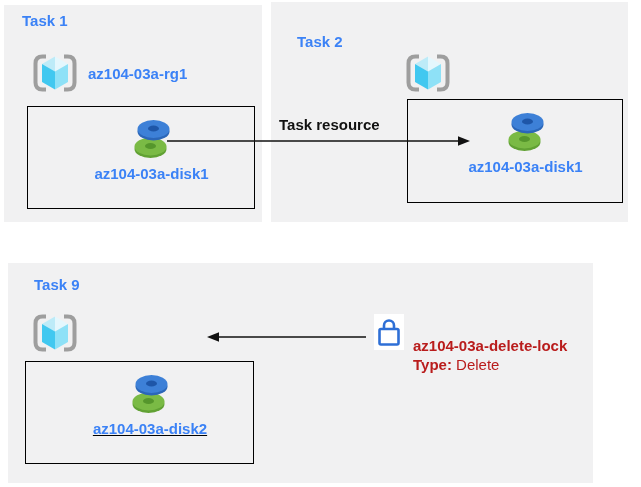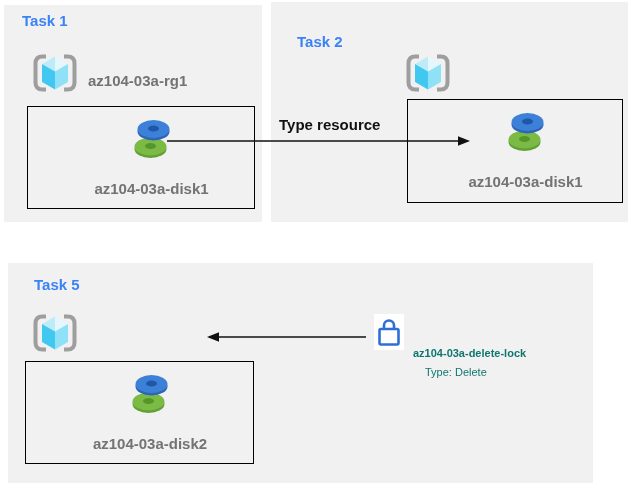--- a/index.html
+++ b/index.html
@@ -7,42 +7,42 @@
     position:relative;width:641px;height:487px;background:#ffffff;
     font-family:"Liberation Sans",sans-serif;overflow:hidden;
   }
   .panel{position:absolute;background:#f1f1f2;}
   .task-title{
     position:absolute;font-size:15px;font-weight:bold;color:#3b82f6;
     white-space:nowrap;
   }
   .rg-row{position:absolute;display:flex;align-items:center;gap:10px;}
   .rg-label,.disk-label{
-    font-size:15px;font-weight:bold;color:#737373;white-space:nowrap;margin-top:15px;
+    font-size:15px;font-weight:bold;color:#3b82f6;white-space:nowrap;
   }
   .inner-box{
     position:absolute;border:1.5px solid #000;box-sizing:border-box;
     display:flex;flex-direction:column;align-items:center;
     padding-top:11px;gap:5px;background:transparent;padding-left:21px;
   }
   .arrow{position:absolute;}
   .move-label{
     position:absolute;font-size:15px;font-weight:bold;color:#111;
     white-space:nowrap;
   }
   .lock-box{
     position:absolute;left:374px;top:314px;width:30px;height:36px;
     background:#ffffff;display:flex;align-items:center;justify-content:center;
   }
   .lock-text{
-    position:absolute;left:413px;top:344px;font-size:11px;line-height:19px;
-    color:#0f766e;white-space:nowrap;
+    position:absolute;left:413px;top:336px;font-size:15px;line-height:19px;
+    color:#b91c1c;white-space:nowrap;
   }
   .lock-name{font-weight:bold;display:block;}
-  .lock-type-label{font-weight:normal;margin-left:12px;}
+  .lock-type-label{font-weight:bold;}
   .hidden-defs{position:absolute;width:0;height:0;overflow:hidden;}
 </style>
 </head>
 <body>
 
 <svg class="hidden-defs" aria-hidden="true">
   <defs>
     <symbol id="sym-rg" viewBox="0 0 46 40">
       <path d="M14 3.5 H10.5 C5 3.5 3.5 7 3.5 10.5 V29.5 C3.5 33 5 36.5 10.5 36.5 H14" fill="none" stroke="#9e9e9e" stroke-width="4" stroke-linejoin="round"></path>
       <path d="M32 3.5 H35.5 C41 3.5 42.5 7 42.5 10.5 V29.5 C42.5 33 41 36.5 35.5 36.5 H32" fill="none" stroke="#9e9e9e" stroke-width="4" stroke-linejoin="round"></path>
@@ -94,36 +94,36 @@
     </svg>
   </div>
 
   <div class="inner-box" style="left:407px;top:99px;width:216px;height:104px;">
     <svg width="42" height="42">
       <use href="#sym-disk"></use>
     </svg>
     <span class="disk-label">az104-03a-disk1</span>
   </div>
 
-  <div class="move-label" style="left:279px;top:116px;">Type resource</div>
+  <div class="move-label" style="left:279px;top:116px;">Task resource</div>
   <svg class="arrow" style="left:166px;top:133px;" width="306" height="16" viewBox="0 0 306 16">
     <line x1="1" y1="8" x2="293" y2="8" stroke="#111" stroke-width="1.6"></line>
     <polygon points="292,3.2 304,8 292,12.8" fill="#111"></polygon>
   </svg>
 
   <div class="panel" style="left:8px;top:263px;width:585px;height:220px;"></div>
-  <div class="task-title" style="left:34px;top:276px;">Task 5</div>
+  <div class="task-title" style="left:34px;top:276px;">Task 9</div>
 
   <div class="rg-row" style="left:32px;top:313px;">
     <svg width="46" height="40">
       <use href="#sym-rg"></use>
     </svg>
   </div>
 
-  <div class="inner-box" style="left:25px;top:361px;width:229px;height:103px;">
+  <div class="inner-box" style="left:25px;top:361px;width:229px;height:103px;text-decoration:underline;">
     <svg width="42" height="42">
       <use href="#sym-disk"></use>
     </svg>
     <span class="disk-label">az104-03a-disk2</span>
   </div>
 
   <svg class="arrow" style="left:206px;top:330px;" width="161" height="14" viewBox="0 0 161 14">
     <line x1="12" y1="7" x2="160" y2="7" stroke="#111" stroke-width="1.6"></line>
     <polygon points="13,2.2 1,7 13,11.8" fill="#111"></polygon>
   </svg>

